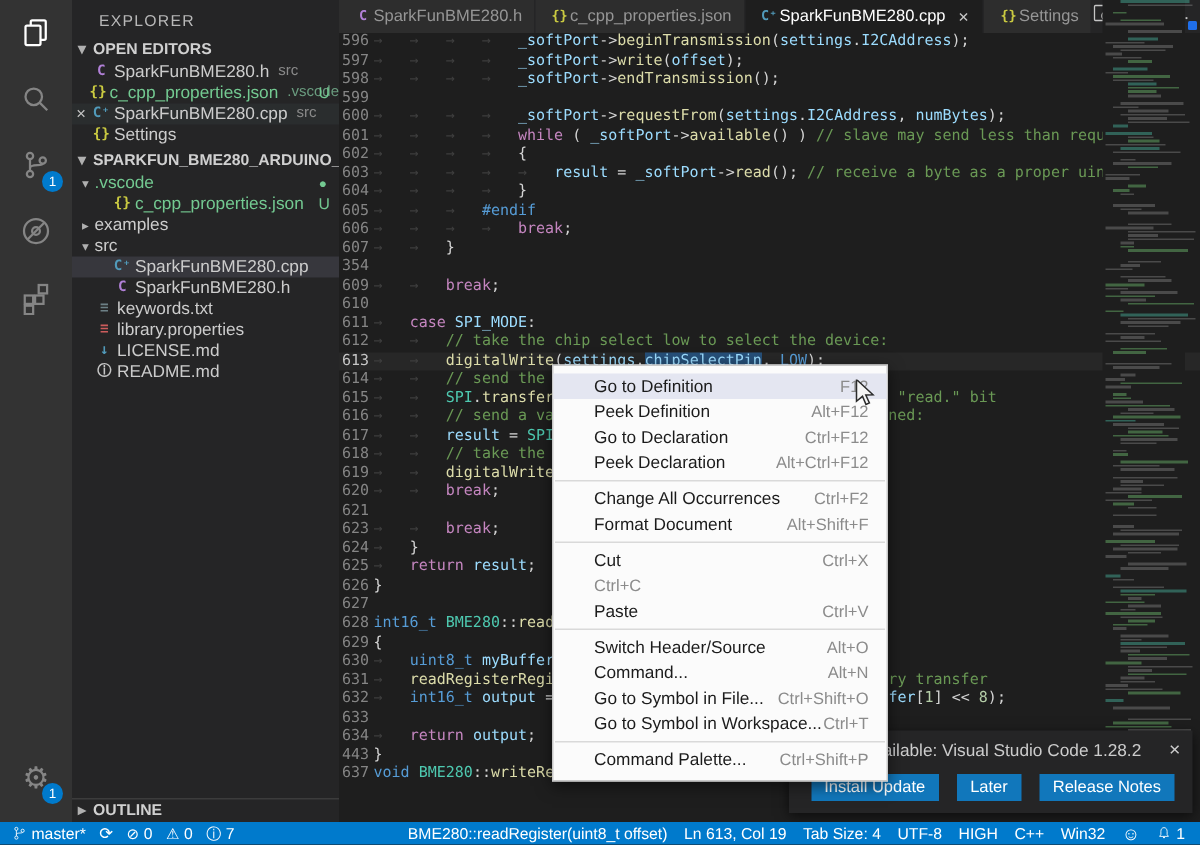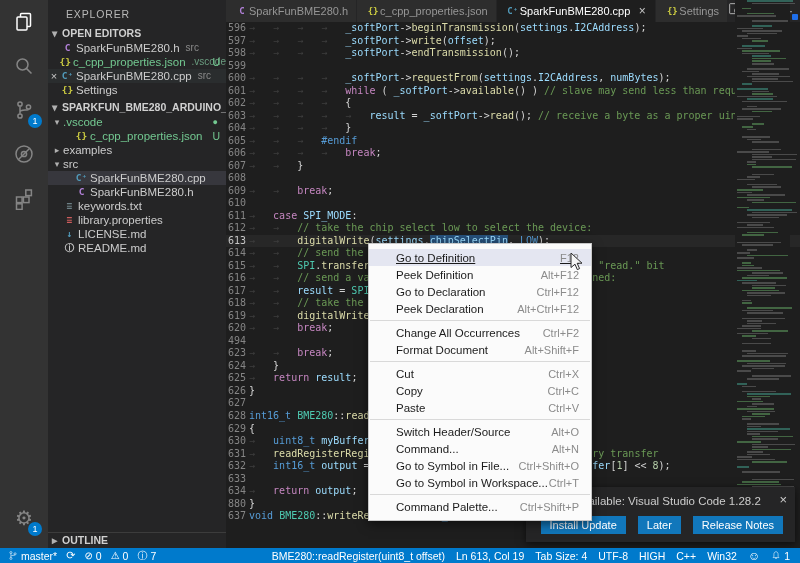--- a/index.html
+++ b/index.html
@@ -64,21 +64,21 @@
   #minimap { position:absolute; left:509px; top:0; width:55px; height:526px; background:#1e1e1e; }
   #ruler { position:absolute; left:564px; top:0; width:10px; height:526px; }
   .mm-bar { position:absolute; height:1.5px; }
   .ruler-mark { position:absolute; }
 
   
   #context-menu { position:absolute; left:368px; top:243px; width:224px; background:#fbfbfb;
     border:1px solid #c8c8c8; box-shadow:0 3px 10px rgba(0,0,0,.55); padding:5px 0; z-index:10;
     font-size:11.5px; color:#1b1b1b; }
   .menu-item { height:17px; display:flex; align-items:center; padding:0 12px 0 27px; cursor:pointer; }
-  .menu-item.highlight { background:#e4e6f1;text-decoration:underline; }
+  .menu-item.highlight { background:#e4e6f1; }
   .menu-label { flex:1; white-space:nowrap; }
   .menu-shortcut { color:#8b8b8b; font-size:11px; white-space:nowrap; }
   .menu-sep { height:1px; background:#d9d9d9; margin:3px 1px; }
 
   
   #notification { position:absolute; left:526px; top:487px; width:269px; height:55px; background:#252526;
     box-shadow:0 2px 8px rgba(0,0,0,.6); z-index:5; color:#cccccc; }
   #notif-msg { position:absolute; left:10px; top:8px; font-size:11.5px; white-space:nowrap; }
   #notif-close { position:absolute; right:8px; top:5px; font-size:13px; color:#cccccc; cursor:pointer; }
   #notif-buttons { position:absolute; right:12px; bottom:8px; display:flex; gap:12px; }
@@ -270,47 +270,47 @@
         <div class="code-row"><span class="lnum">598</span><span class="ltext"><span class="ws">→   →   →   →   </span><span class="tk-v">_softPort</span><span class="tk-w">-&gt;</span><span class="tk-f">endTransmission</span><span class="tk-w">();</span></span></div>
         <div class="code-row"><span class="lnum">599</span><span class="ltext"> </span></div>
         <div class="code-row"><span class="lnum">600</span><span class="ltext"><span class="ws">→   →   →   →   </span><span class="tk-v">_softPort</span><span class="tk-w">-&gt;</span><span class="tk-f">requestFrom</span><span class="tk-w">(</span><span class="tk-v">settings</span><span class="tk-w">.</span><span class="tk-v">I2CAddress</span><span class="tk-w">, </span><span class="tk-v">numBytes</span><span class="tk-w">);</span></span></div>
         <div class="code-row"><span class="lnum">601</span><span class="ltext"><span class="ws">→   →   →   →   </span><span class="tk-k">while</span><span class="tk-w"> ( </span><span class="tk-v">_softPort</span><span class="tk-w">-&gt;</span><span class="tk-f">available</span><span class="tk-w">() ) </span><span class="tk-c">// slave may send less than requested</span></span></div>
         <div class="code-row"><span class="lnum">602</span><span class="ltext"><span class="ws">→   →   →   →   </span><span class="tk-w">{</span></span></div>
         <div class="code-row"><span class="lnum">603</span><span class="ltext"><span class="ws">→   →   →   →   →   </span><span class="tk-v">result</span><span class="tk-w"> = </span><span class="tk-v">_softPort</span><span class="tk-w">-&gt;</span><span class="tk-f">read</span><span class="tk-w">(); </span><span class="tk-c">// receive a byte as a proper uint8_t</span></span></div>
         <div class="code-row"><span class="lnum">604</span><span class="ltext"><span class="ws">→   →   →   →   </span><span class="tk-w">}</span></span></div>
         <div class="code-row"><span class="lnum">605</span><span class="ltext"><span class="ws">→   →   →   </span><span class="tk-t">#endif</span></span></div>
         <div class="code-row"><span class="lnum">606</span><span class="ltext"><span class="ws">→   →   →   →   </span><span class="tk-k">break</span><span class="tk-w">;</span></span></div>
         <div class="code-row"><span class="lnum">607</span><span class="ltext"><span class="ws">→   →   </span><span class="tk-w">}</span></span></div>
-        <div class="code-row"><span class="lnum">608</span><span class="ltext"> </span></div>
+        <div class="code-row"><span class="lnum">354</span><span class="ltext"> </span></div>
         <div class="code-row"><span class="lnum">609</span><span class="ltext"><span class="ws">→   →   </span><span class="tk-k">break</span><span class="tk-w">;</span></span></div>
         <div class="code-row"><span class="lnum">610</span><span class="ltext"> </span></div>
         <div class="code-row"><span class="lnum">611</span><span class="ltext"><span class="ws">→   </span><span class="tk-k">case</span><span class="tk-w"> </span><span class="tk-v">SPI_MODE</span><span class="tk-w">:</span></span></div>
         <div class="code-row"><span class="lnum">612</span><span class="ltext"><span class="ws">→   →   </span><span class="tk-c">// take the chip select low to select the device:</span></span></div>
         <div class="code-row current"><span class="lnum">613</span><span class="ltext"><span class="ws">→   →   </span><span class="tk-f">digitalWrite</span><span class="tk-w">(</span><span class="tk-v">settings</span><span class="tk-w">.</span><span class="tk-sel">chipSelectPin</span><span class="tk-w">, </span><span class="tk-t">LOW</span><span class="tk-w">);</span></span></div>
         <div class="code-row"><span class="lnum">614</span><span class="ltext"><span class="ws">→   →   </span><span class="tk-c">// send the device the register you want to read:</span></span></div>
         <div class="code-row"><span class="lnum">615</span><span class="ltext"><span class="ws">→   →   </span><span class="tk-cl">SPI</span><span class="tk-w">.</span><span class="tk-f">transfer</span><span class="tk-w">(</span><span class="tk-v">offset</span><span class="tk-w"> | </span><span class="tk-n">0x80</span><span class="tk-w">);  </span><span class="tk-c">//Ore register with "read." bit</span></span></div>
         <div class="code-row"><span class="lnum">616</span><span class="ltext"><span class="ws">→   →   </span><span class="tk-c">// send a value of 0 to read the first byte returned:</span></span></div>
         <div class="code-row"><span class="lnum">617</span><span class="ltext"><span class="ws">→   →   </span><span class="tk-v">result</span><span class="tk-w"> = </span><span class="tk-cl">SPI</span><span class="tk-w">.</span><span class="tk-f">transfer</span><span class="tk-w">(</span><span class="tk-n">0x00</span><span class="tk-w">);</span></span></div>
         <div class="code-row"><span class="lnum">618</span><span class="ltext"><span class="ws">→   →   </span><span class="tk-c">// take the chip select high to de-select:</span></span></div>
         <div class="code-row"><span class="lnum">619</span><span class="ltext"><span class="ws">→   →   </span><span class="tk-f">digitalWrite</span><span class="tk-w">(</span><span class="tk-v">settings</span><span class="tk-w">.</span><span class="tk-v">chipSelectPin</span><span class="tk-w">, </span><span class="tk-t">HIGH</span><span class="tk-w">);</span></span></div>
         <div class="code-row"><span class="lnum">620</span><span class="ltext"><span class="ws">→   →   </span><span class="tk-k">break</span><span class="tk-w">;</span></span></div>
-        <div class="code-row"><span class="lnum">494</span><span class="ltext"> </span></div>
+        <div class="code-row"><span class="lnum">621</span><span class="ltext"> </span></div>
         <div class="code-row"><span class="lnum">623</span><span class="ltext"><span class="ws">→   →   </span><span class="tk-k">break</span><span class="tk-w">;</span></span></div>
         <div class="code-row"><span class="lnum">624</span><span class="ltext"><span class="ws">→   </span><span class="tk-w">}</span></span></div>
         <div class="code-row"><span class="lnum">625</span><span class="ltext"><span class="ws">→   </span><span class="tk-k">return</span><span class="tk-w"> </span><span class="tk-v">result</span><span class="tk-w">;</span></span></div>
         <div class="code-row"><span class="lnum">626</span><span class="ltext"><span class="tk-w">}</span></span></div>
         <div class="code-row"><span class="lnum">627</span><span class="ltext"> </span></div>
         <div class="code-row"><span class="lnum">628</span><span class="ltext"><span class="tk-t">int16_t</span><span class="tk-w"> </span><span class="tk-cl">BME280</span><span class="tk-w">::</span><span class="tk-f">readRegisterInt16</span><span class="tk-w">( </span><span class="tk-t">uint8_t</span><span class="tk-w"> </span><span class="tk-v">offset</span><span class="tk-w"> )</span></span></div>
         <div class="code-row"><span class="lnum">629</span><span class="ltext"><span class="tk-w">{</span></span></div>
         <div class="code-row"><span class="lnum">630</span><span class="ltext"><span class="ws">→   </span><span class="tk-t">uint8_t</span><span class="tk-w"> </span><span class="tk-v">myBuffer</span><span class="tk-w">[</span><span class="tk-n">2</span><span class="tk-w">];</span></span></div>
         <div class="code-row"><span class="lnum">631</span><span class="ltext"><span class="ws">→   </span><span class="tk-f">readRegisterRegion</span><span class="tk-w">(</span><span class="tk-v">myBuffer</span><span class="tk-w">, </span><span class="tk-v">offset</span><span class="tk-w">, </span><span class="tk-n">2</span><span class="tk-w">);  </span><span class="tk-c">//Does memory transfer</span></span></div>
         <div class="code-row"><span class="lnum">632</span><span class="ltext"><span class="ws">→   </span><span class="tk-t">int16_t</span><span class="tk-w"> </span><span class="tk-v">output</span><span class="tk-w"> = (</span><span class="tk-t">int16_t</span><span class="tk-w">)</span><span class="tk-v">myBuffer</span><span class="tk-w">[</span><span class="tk-n">0</span><span class="tk-w">] | </span><span class="tk-t">int16_t</span><span class="tk-w">(</span><span class="tk-v">myBuffer</span><span class="tk-w">[</span><span class="tk-n">1</span><span class="tk-w">] &lt;&lt; </span><span class="tk-n">8</span><span class="tk-w">);</span></span></div>
         <div class="code-row"><span class="lnum">633</span><span class="ltext"> </span></div>
         <div class="code-row"><span class="lnum">634</span><span class="ltext"><span class="ws">→   </span><span class="tk-k">return</span><span class="tk-w"> </span><span class="tk-v">output</span><span class="tk-w">;</span></span></div>
-        <div class="code-row"><span class="lnum">880</span><span class="ltext"><span class="tk-w">}</span></span></div>
+        <div class="code-row"><span class="lnum">443</span><span class="ltext"><span class="tk-w">}</span></span></div>
         <div class="code-row"><span class="lnum">637</span><span class="ltext"><span class="tk-t">void</span><span class="tk-w"> </span><span class="tk-cl">BME280</span><span class="tk-w">::</span><span class="tk-f">writeRegister</span><span class="tk-w">(</span><span class="tk-t">uint8_t</span><span class="tk-w"> </span><span class="tk-v">offset</span><span class="tk-w">, </span><span class="tk-t">uint8_t</span><span class="tk-w"> </span><span class="tk-v">dataToWrite</span><span class="tk-w">)</span></span></div>
       </div>
     <div id="minimap">
         <div class="mm-bar" style="top: 0px; left: 12px; width: 45.5095px; background: rgba(78, 201, 176, 0.4);"></div>
         <div class="mm-bar" style="top: 2.52px; left: 17px; width: 42.7824px; background: rgba(190, 190, 190, 0.28);"></div>
         <div class="mm-bar" style="top: 7.56px; left: 7px; width: 9.14963px; background: rgba(96, 160, 96, 0.55);"></div>
         <div class="mm-bar" style="top: 12.6px; left: 12px; width: 26.8464px; background: rgba(96, 160, 96, 0.55);"></div>
         <div class="mm-bar" style="top: 15.12px; left: 2px; width: 38.5038px; background: rgba(190, 190, 190, 0.28);"></div>
         <div class="mm-bar" style="top: 20.16px; left: 17px; width: 36.2153px; background: rgba(190, 190, 190, 0.28);"></div>
         <div class="mm-bar" style="top: 25.2px; left: 17px; width: 19.8898px; background: rgba(78, 201, 176, 0.4);"></div>
@@ -514,21 +514,20 @@
       <div class="menu-item">
         <span class="menu-label">Format Document</span>
         <span class="menu-shortcut">Alt+Shift+F</span>
       </div>
       <div class="menu-sep"></div>
       <div class="menu-item">
         <span class="menu-label">Cut</span>
         <span class="menu-shortcut">Ctrl+X</span>
       </div>
       <div class="menu-item">
-        <span class="menu-label">Copy</span>
         <span class="menu-shortcut">Ctrl+C</span>
       </div>
       <div class="menu-item">
         <span class="menu-label">Paste</span>
         <span class="menu-shortcut">Ctrl+V</span>
       </div>
       <div class="menu-sep"></div>
       <div class="menu-item">
         <span class="menu-label">Switch Header/Source</span>
         <span class="menu-shortcut">Alt+O</span>

